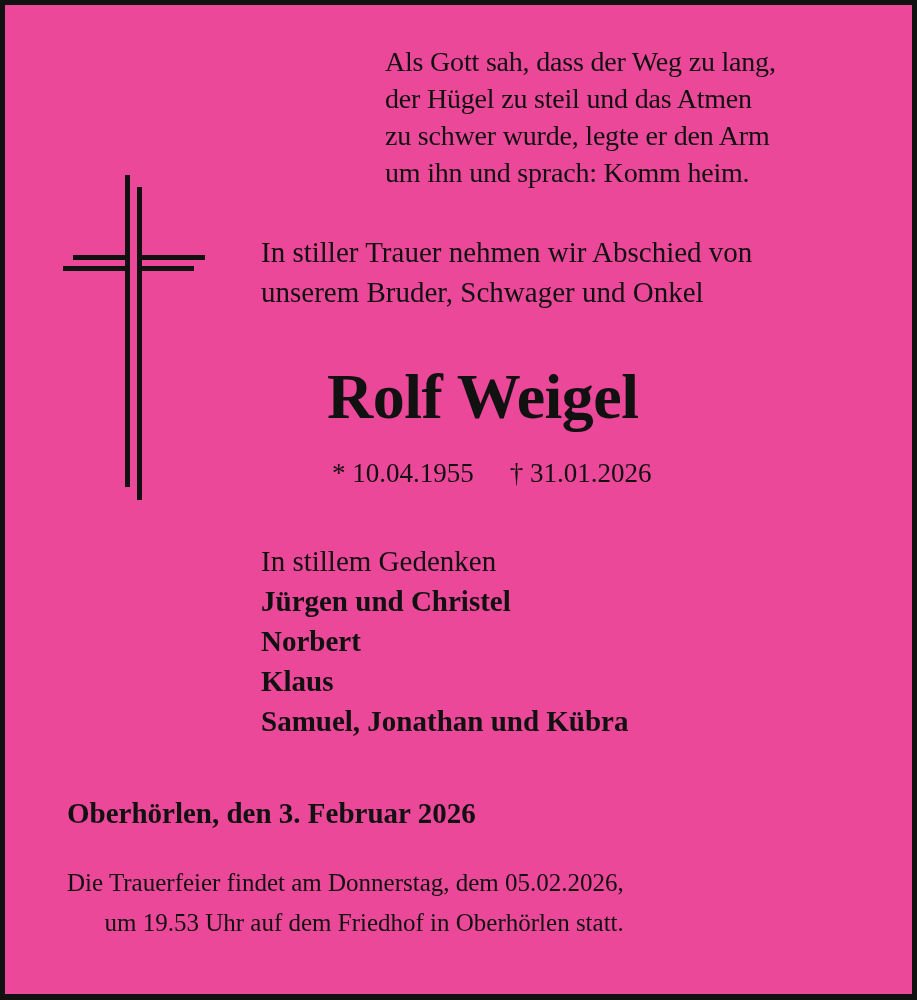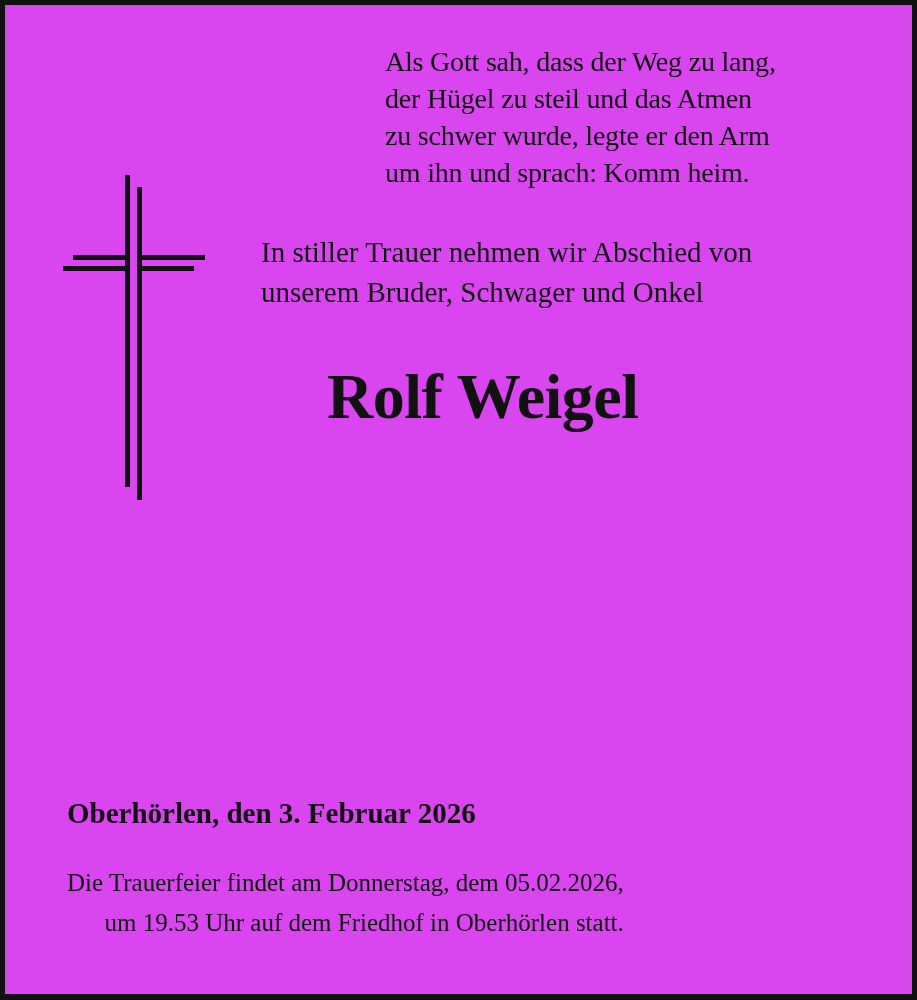--- a/index.html
+++ b/index.html
@@ -3,21 +3,21 @@
   <meta charset="utf-8">
   <style>
     html, body { margin: 0; padding: 0; }
     body { width: 917px; height: 1000px; background: #fff; }
     .frame {
       position: relative;
       width: 917px; height: 1000px;
       box-sizing: border-box;
       border: 5px solid #111;
       border-bottom-width: 6px;
-      background: #d946ef;
+      background: #ec4899;
       color: #111;
       font-family: "Liberation Serif", "DejaVu Serif", serif;
       overflow: hidden;
     }
     .abs { position: absolute; }
     .poem { left: 380px; top: 38px; font-size: 28px; line-height: 37px; letter-spacing: -0.2px; }
     .intro { left: 256px; top: 227px; font-size: 29px; line-height: 40px; }
     .name { left: 322px; top: 352px; font-size: 64px; font-weight: bold; letter-spacing: -0.5px; line-height: 80px; }
     .dates { left: 327px; top: 450px; font-size: 27px; line-height: 36px; white-space: pre; }
     .dates .dagger { margin-left: 36px; }
@@ -61,21 +61,29 @@
     </g>
   </svg>
 
   <div class="abs name">Rolf Weigel</div>
 
   <div class="abs intro">
     <span class="line">In stiller Trauer nehmen wir Abschied von</span>
     <span class="line">unserem Bruder, Schwager und Onkel</span>
   </div>
 
+  <div class="abs dates"><span>*</span> <span>10.04.1955</span><span class="dagger">†</span> <span>31.01.2026</span></div>
 
+  <div class="abs mourners">
+    <span class="line">In stillem Gedenken</span>
+    <span class="line bold">Jürgen und Christel</span>
+    <span class="line bold">Norbert</span>
+    <span class="line bold">Klaus</span>
+    <span class="line bold">Samuel, Jonathan und Kübra</span>
+  </div>
 
   <div class="abs place">Oberhörlen, den 3. Februar 2026</div>
 
   <div class="abs ceremony">
     <span class="line">Die Trauerfeier findet am Donnerstag, dem 05.02.2026,</span>
     <span class="line">um 19.53 Uhr auf dem Friedhof in Oberhörlen statt.</span>
   </div>
 
 </div>
 

